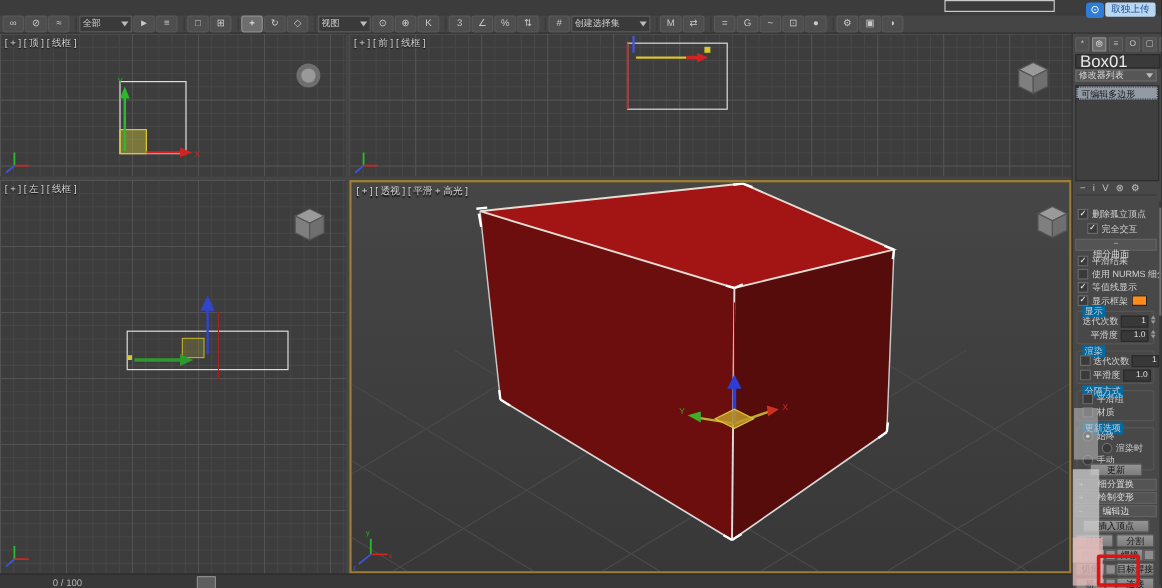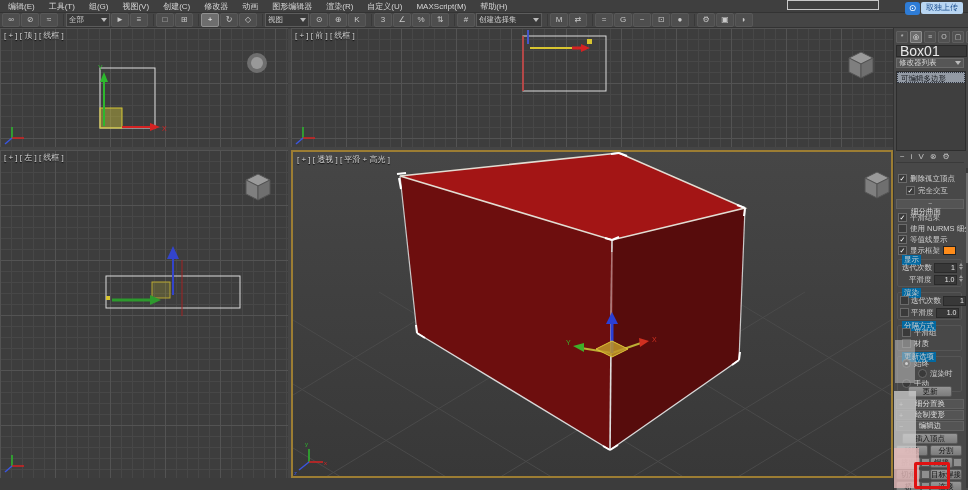--- a/index.html
+++ b/index.html
@@ -103,34 +103,20 @@
   .blob{position:absolute;z-index:7;}
   .red-annot{position:absolute;border:3px solid #e01212;border-radius:2px;z-index:8;}
   .cp-scrollbar{position:absolute;right:0;top:140px;width:3px;height:320px;background:#3a3a3a;}
   .cp-thumb{position:absolute;right:0;top:145px;width:3px;height:90px;background:#6e6e6e;}
 </style>
 </head>
 <body>
 
 <div class="stage">
 
-  <div class="abs menubar">
-      <span class="menu-item">编辑(E)</span>
-      <span class="menu-item">工具(T)</span>
-      <span class="menu-item">组(G)</span>
-      <span class="menu-item">视图(V)</span>
-      <span class="menu-item">创建(C)</span>
-      <span class="menu-item">修改器</span>
-      <span class="menu-item">动画</span>
-      <span class="menu-item">图形编辑器</span>
-      <span class="menu-item">渲染(R)</span>
-      <span class="menu-item">自定义(U)</span>
-      <span class="menu-item">MAXScript(M)</span>
-      <span class="menu-item">帮助(H)</span>
-    </div>
   <div class="abs menu-overlay-frame"></div>
   <div class="abs badge">
     <span class="badge-ico">⊙</span>
     <span class="badge-pill">取独上传</span>
   </div>
 
   <div class="abs toolbar">
       <span class="tb-ic">∞</span>
       <span class="tb-ic">⊘</span>
       <span class="tb-ic">≈</span>
@@ -335,20 +321,24 @@
         <text x="31" y="313" font-size="6" fill="#d42222">x</text>
         <text x="12" y="294" font-size="6" fill="#2db82d">y</text>
         <text x="1" y="323" font-size="6" fill="#3a55e0">z</text>
       </g>
     </svg>
   </div>
 
   <div class="abs splitter" style="left:288px;top:28px;width:3px;height:450px;"></div>
   <div class="abs splitter" style="left:0;top:147px;width:893px;height:3px;"></div>
 
+  <div class="abs timeline">
+    <span class="tl-pos">0 / 100</span>
+    <span class="tl-handle"></span>
+  </div>
 
   <div class="abs cpanel">
     <div class="cp-tabs">
         <span class="cp-tab">*</span>
         <span class="cp-tab active">◎</span>
         <span class="cp-tab">≡</span>
         <span class="cp-tab">O</span>
         <span class="cp-tab">▢</span>
         <span class="cp-tab">⌂</span>
       </div>

